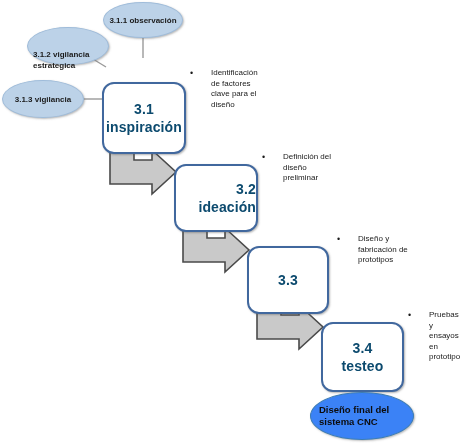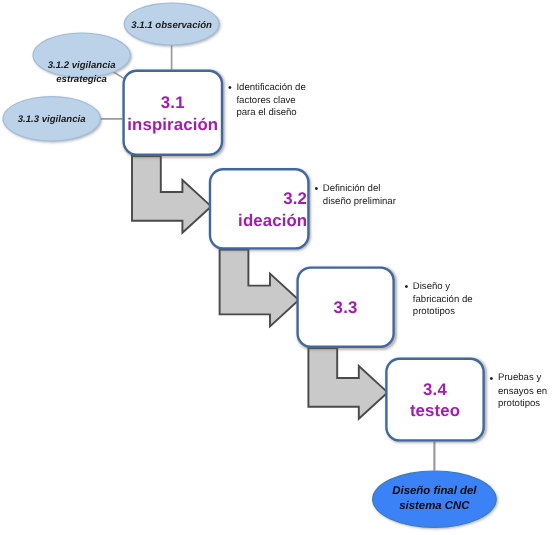--- a/index.html
+++ b/index.html
@@ -26,45 +26,45 @@
     position: absolute;
     box-sizing: border-box;
     background: #ffffff;
     border: 2px solid #41689e;
     border-radius: 12px;
     display: flex;
     flex-direction: column;
     align-items: center;
     justify-content: center;
     font-weight: bold;
-    color: #a21caf;
+    color: #0c4a6e;
     box-shadow: 1px 1px 2px rgba(90,90,90,0.45);
+    margin-top: 24px;
   }
   .stage-num {
     font-size: 14px;
     line-height: 17px;
     letter-spacing: 0.2px;
   }
   .stage-name {
     font-size: 14px;
     line-height: 18px;
     letter-spacing: 0.1px;
   }
   .ellipse-node {
     position: absolute;
     box-sizing: border-box;
     border-radius: 50%;
     display: flex;
     align-items: center;
     justify-content: center;
-    text-align: center;
+    text-align: left;
     font-weight: bold;
     line-height: 11px;
     box-shadow: 1px 1px 2px rgba(120,120,120,0.5);
-    font-style: italic;
   }
   .ellipse-light {
     background: #bcd2e8;
     border: 1px solid #9fbcda;
     color: #1a1a1a;
     font-size: 8px;
   }
   .ellipse-final {
     background: #3b82f6;
     border: 1px solid #3c7db5;
@@ -82,20 +82,21 @@
   .note .bullet {
     position: absolute;
     left: 0;
     top: 0;
     font-size: 9px;
     line-height: 10.5px;
   }
   .note .note-text {
     display: block;
     padding-left: 7px;
+    margin-left: 14px;
   }
 </style>
 </head>
 <body>
 
 <div id="canvas">
 
   <svg class="layer" viewBox="0 0 460 446">
 
     <line x1="143" y1="37" x2="143" y2="58" stroke="#9a9a9a" stroke-width="1.4"></line>

